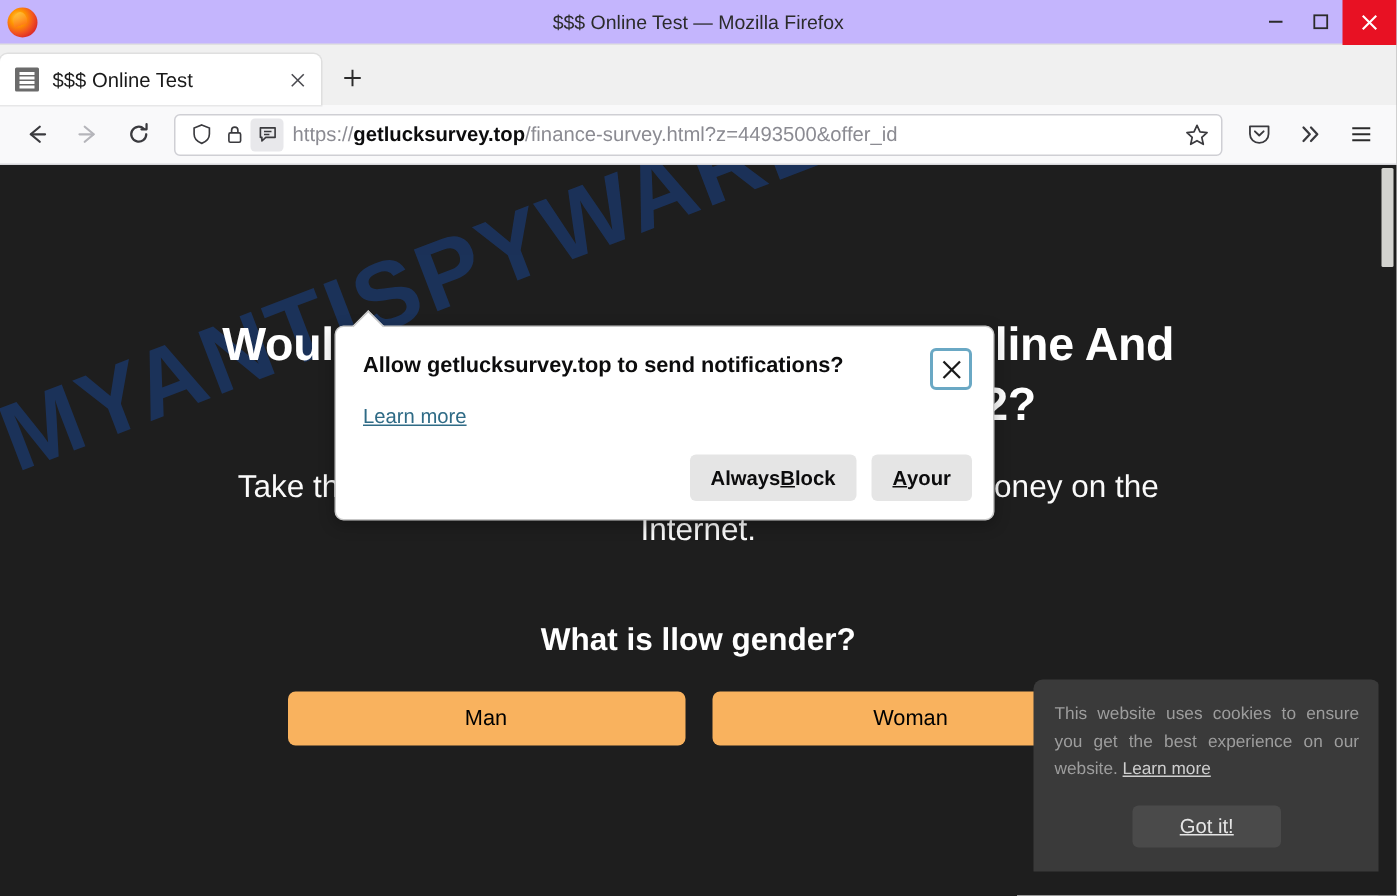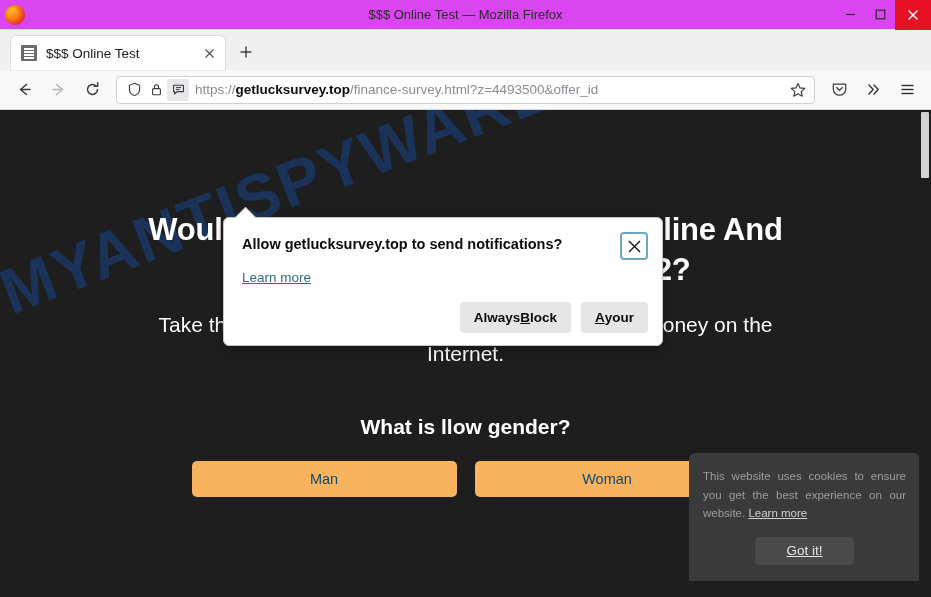--- a/index.html
+++ b/index.html
@@ -9,21 +9,21 @@
     height: 597px;
     overflow: hidden;
     font-family: "Liberation Sans", sans-serif;
     background: #f9f9fa;
   }
 
   
   .titlebar {
     position: relative;
     height: 30px;
-    background: #d946ef;
+    background: #c4b5fd;
     border-bottom: 1px solid #e0e0e0;
     display: flex;
     align-items: center;
   }
   .ff-logo {
     width: 20px; height: 20px;
     margin-left: 5px;
     border-radius: 50%;
     background: radial-gradient(circle at 35% 35%, #ffd24d 0%, #ff9500 28%, #f25420 55%, #d7232a 80%, #b5179e 100%);
     flex: 0 0 auto;
@@ -58,21 +58,21 @@
   }
   .wc-close { background: #e81123; width: 36px !important; }
   .wc-glyph { display: block; }
 
   
   .tabstrip {
     height: 40px;
     background: #f0f0f0;
     display: flex;
     align-items: flex-end;
-    padding-left: 11px;
+    padding-left: 0;
     position: relative;
   }
   .tab {
     width: 214px;
     height: 34px;
     background: #ffffff;
     border-radius: 5px 5px 0 0;
     display: flex;
     align-items: center;
     padding: 0 6px 0 10px;
@@ -217,21 +217,21 @@
     width: 548px;
     display: flex;
     gap: 18px;
   }
   .answer-btn {
     flex: 1 1 0;
     height: 36px;
     background: #f9b champion;
     background: #f9b25e;
     border-radius: 5px;
-    color: #0c4a6e;
+    color: #000000;
     font-size: 14.5px;
     display: flex;
     align-items: center;
     justify-content: center;
   }
 
   
   .cookie {
     position: absolute;
     right: 11px;

